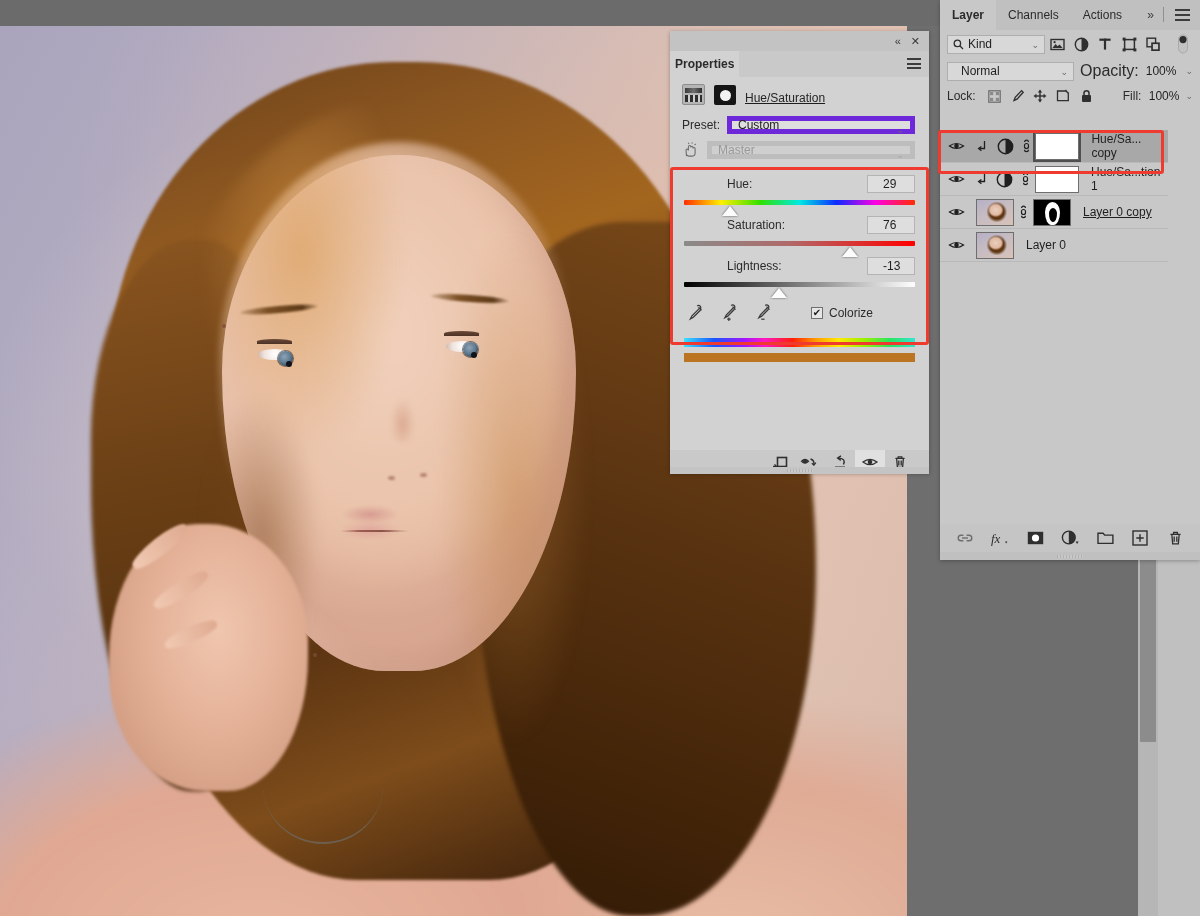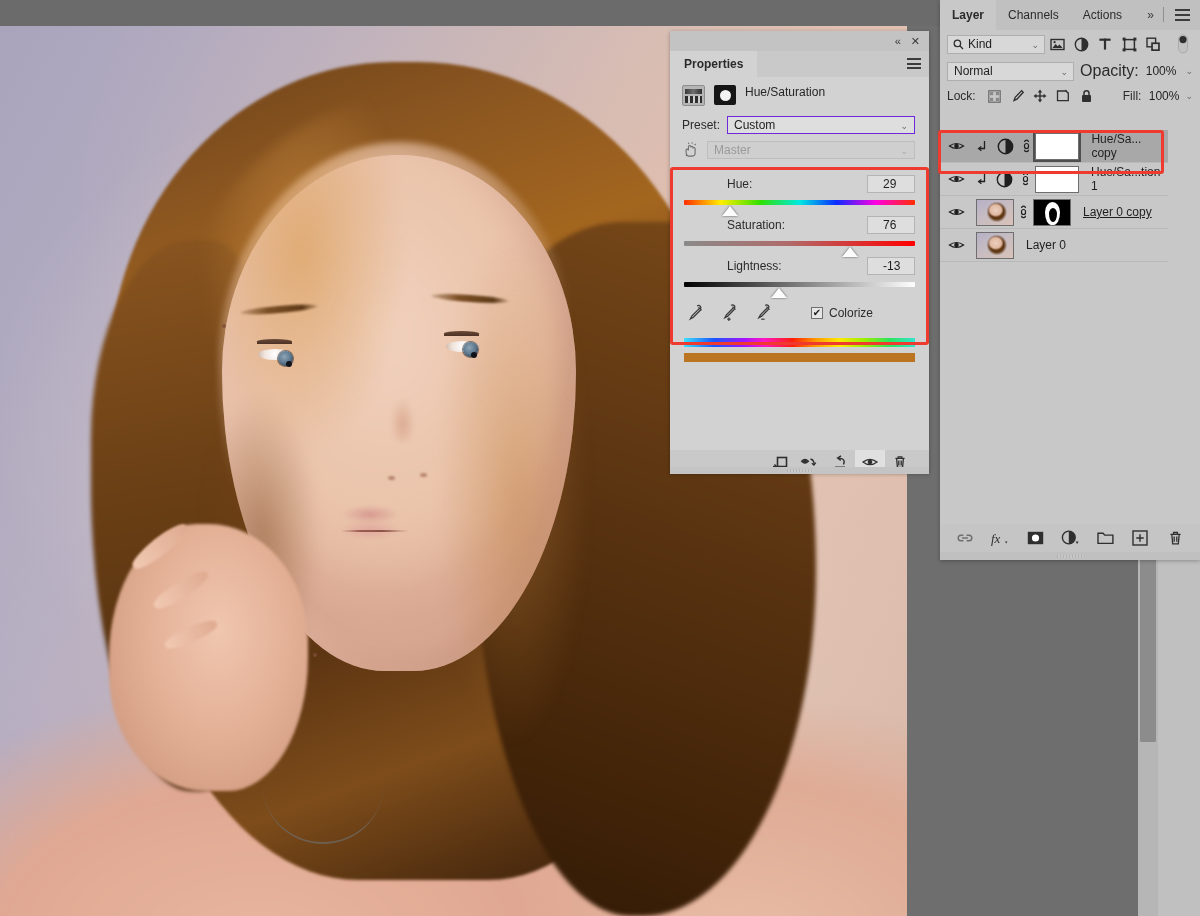--- a/index.html
+++ b/index.html
@@ -193,33 +193,33 @@
     position:absolute; left:0; top:0; width:259px; height:20px;
     background:#c3c3c3;
     display:flex; align-items:center; justify-content:flex-end; gap:10px; padding-right:9px;
   }
   .tb-icon{ color:#3a3a3a; font-size:11px; cursor:default; line-height:1; }
   #props-tabrow{
     position:absolute; left:0; top:20px; width:259px; height:26px;
     background:#c9c9c9; display:flex; align-items:center;
   }
   #props-tab{
-    height:26px; padding:0 14px; display:flex; align-items:center;
+    height:26px; padding:0 5px; display:flex; align-items:center;
     background:#d2d2d2; font-weight:bold; color:#2b2b2b; font-size:12px;
   }
   #props-menu-btn{
     position:absolute; right:8px; top:7px; width:14px; height:11px;
     display:flex; flex-direction:column; justify-content:space-between;
   }
   #props-menu-btn i{ display:block; height:2px; background:#3c3c3c; }
   #props-body{
     position:absolute; left:0; top:46px; width:259px; height:373px; background:#d2d2d2;
   }
   #props-header-row{
-    display:flex; align-items:flex-start; gap:9px; padding:8px 0 8px 12px; height:36px;
+    display:flex; align-items:flex-end; gap:9px; padding:8px 0 8px 12px; height:36px;text-decoration:underline;
   }
   #adj-icon{
     width:23px;height:21px;border:1px solid #8e8e8e;background:#b5b5b5;
     position:relative; border-radius:2px;
   }
   #adj-icon::before{
     content:""; position:absolute; left:2px; top:3px; width:17px; height:5px;
     background:linear-gradient(90deg,#3b3b3b,#6e6e6e,#2f2f2f);
   }
   #adj-icon::after{
@@ -229,21 +229,21 @@
   #mask-icon{
     width:22px;height:20px;background:#151515;border-radius:2px;
     display:flex;align-items:center;justify-content:center;
   }
   #mask-icon span{ width:11px;height:11px;border-radius:50%;background:#f2f2f2; display:block;}
   #adj-title{ font-size:12px; color:#262626; }
 
   .row-preset{ display:flex; align-items:center; padding:0 14px 0 12px; height:24px; gap:7px;}
   .lbl{ color:#2b2b2b; font-size:12px; }
   .select{
-    flex:1; height:18px; background:#dedede; border:1px solid #6d28d9;
+    flex:1; height:18px; background:#dedede; border:5px solid #6d28d9;
     display:flex; align-items:center; padding:0 6px; position:relative; font-size:12px; color:#222;
   }
   .select .chev{ position:absolute; right:6px; top:4px; color:#6b6b6b; font-size:9px;}
   .select.disabled{ background:#cfcfcf; border-color:#bdbdbd; color:#9a9a9a; }
   .select.disabled .chev{ color:#a5a5a5; }
 
   .row-master{ display:flex; align-items:center; padding:6px 14px 6px 12px; height:26px; gap:7px;}
   #hand-icon{ width:18px;height:16px; position:relative; flex:0 0 18px;}
   #hand-icon svg{ display:block; }
 
@@ -323,21 +323,21 @@
     width:98px;height:19px;background:#d8d8d8;border:1px solid #aeaeae;
     display:flex;align-items:center;gap:4px;padding:0 5px;position:relative;font-size:12px;color:#222;
   }
   #kind-select .chev{position:absolute;right:5px;top:4px;color:#6b6b6b;font-size:9px;}
   .filt-ico{ width:24px;height:22px;display:flex;align-items:center;justify-content:center;}
   #filt-toggle{ margin-left:auto; width:20px;height:22px;display:flex;align-items:center;justify-content:center;}
 
   #blend-row{ height:26px; display:flex; align-items:center; padding:0 7px; gap:6px;}
   #blend-select{
     width:146px;height:19px;background:#d8d8d8;border:1px solid #aeaeae;
-    display:flex;align-items:center;padding:0 6px;position:relative;font-size:12px;color:#222;
+    display:flex;align-items:center;padding:0 13px;position:relative;font-size:12px;color:#222;
   }
   #blend-select .chev{position:absolute;right:5px;top:4px;color:#6b6b6b;font-size:9px;}
   .opacity-lbl{font-size:16px;color:#2b2b2b;}
   .numfield{
     width:38px;height:17px;background:#c8c8c8;border:1px solid transparent;
     font-size:12px;color:#1f1f1f;text-align:right;padding-right:2px;line-height:15px;
   }
   .mini-chev{ color:#6b6b6b; font-size:9px; }
 
   #lock-row{ height:24px; display:flex; align-items:center; padding:0 7px; gap:0; }

